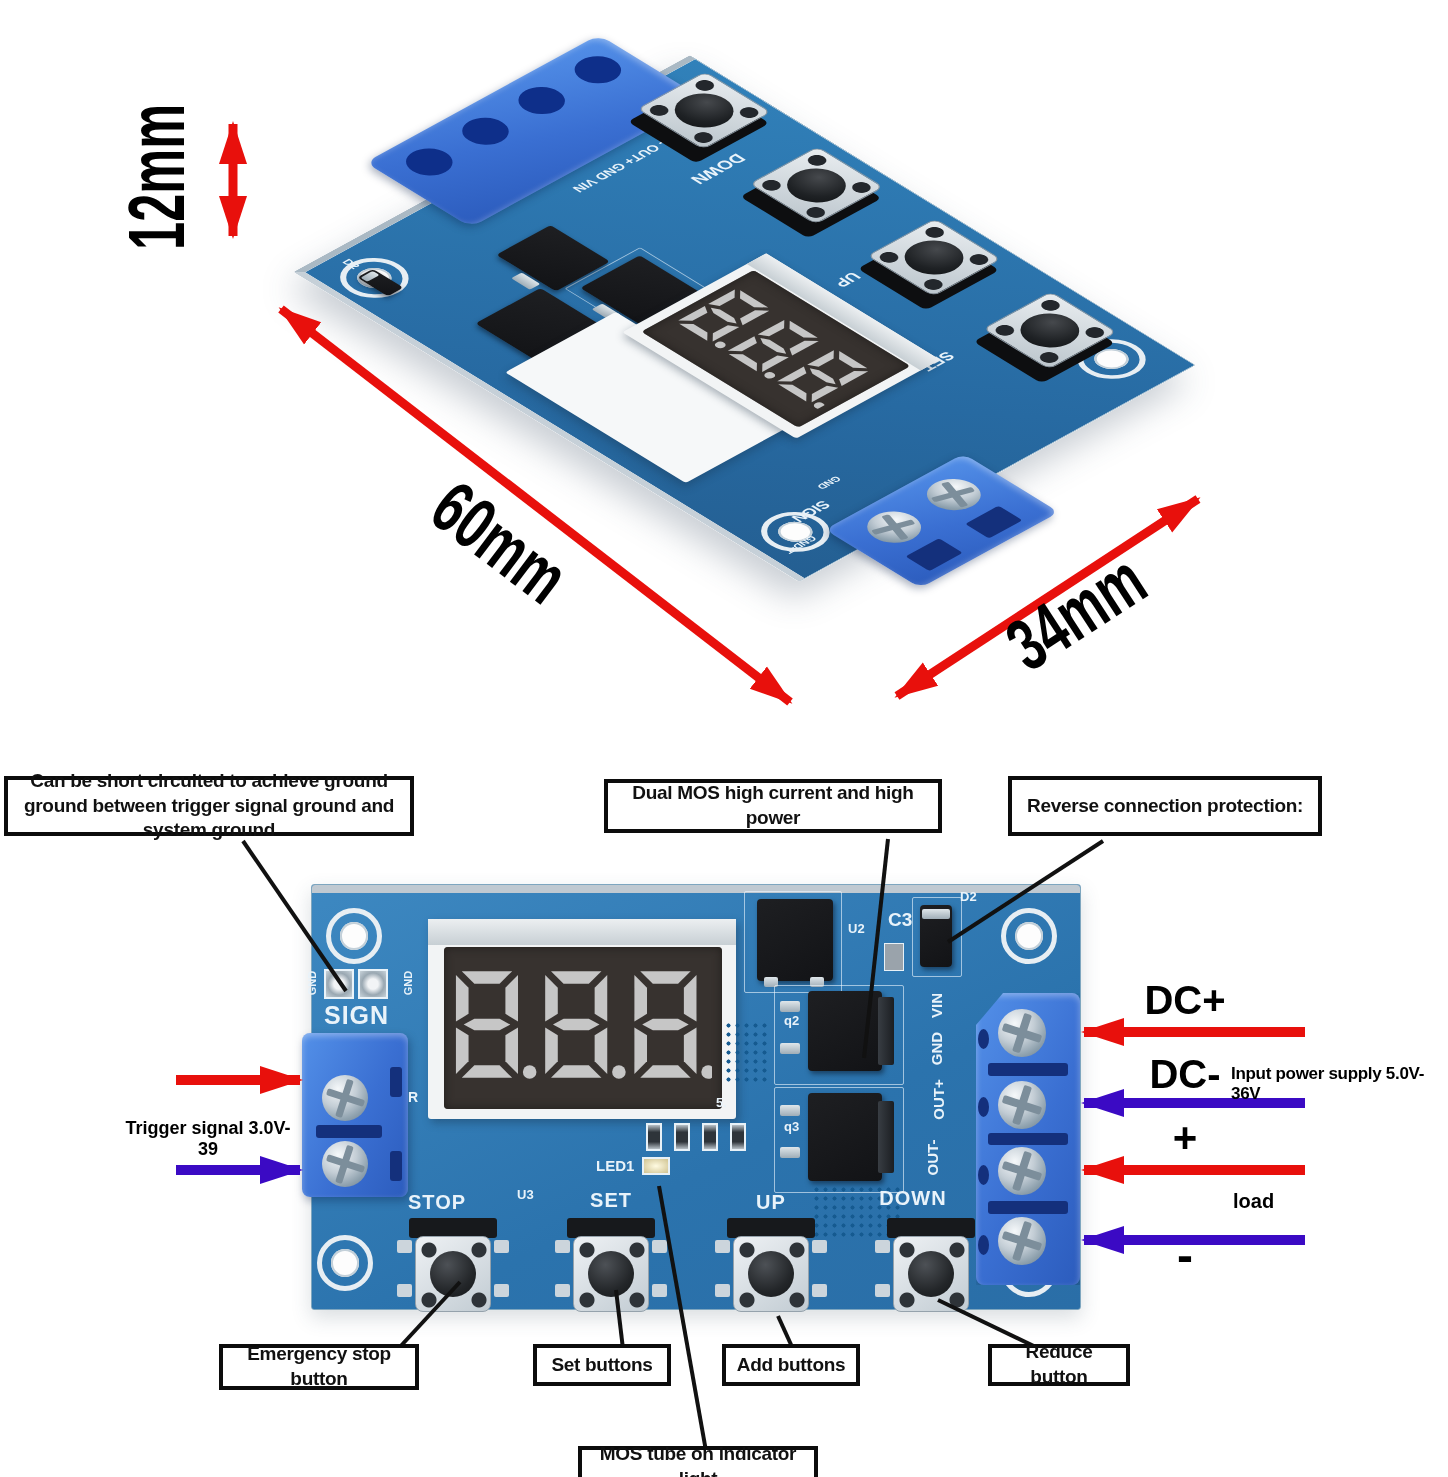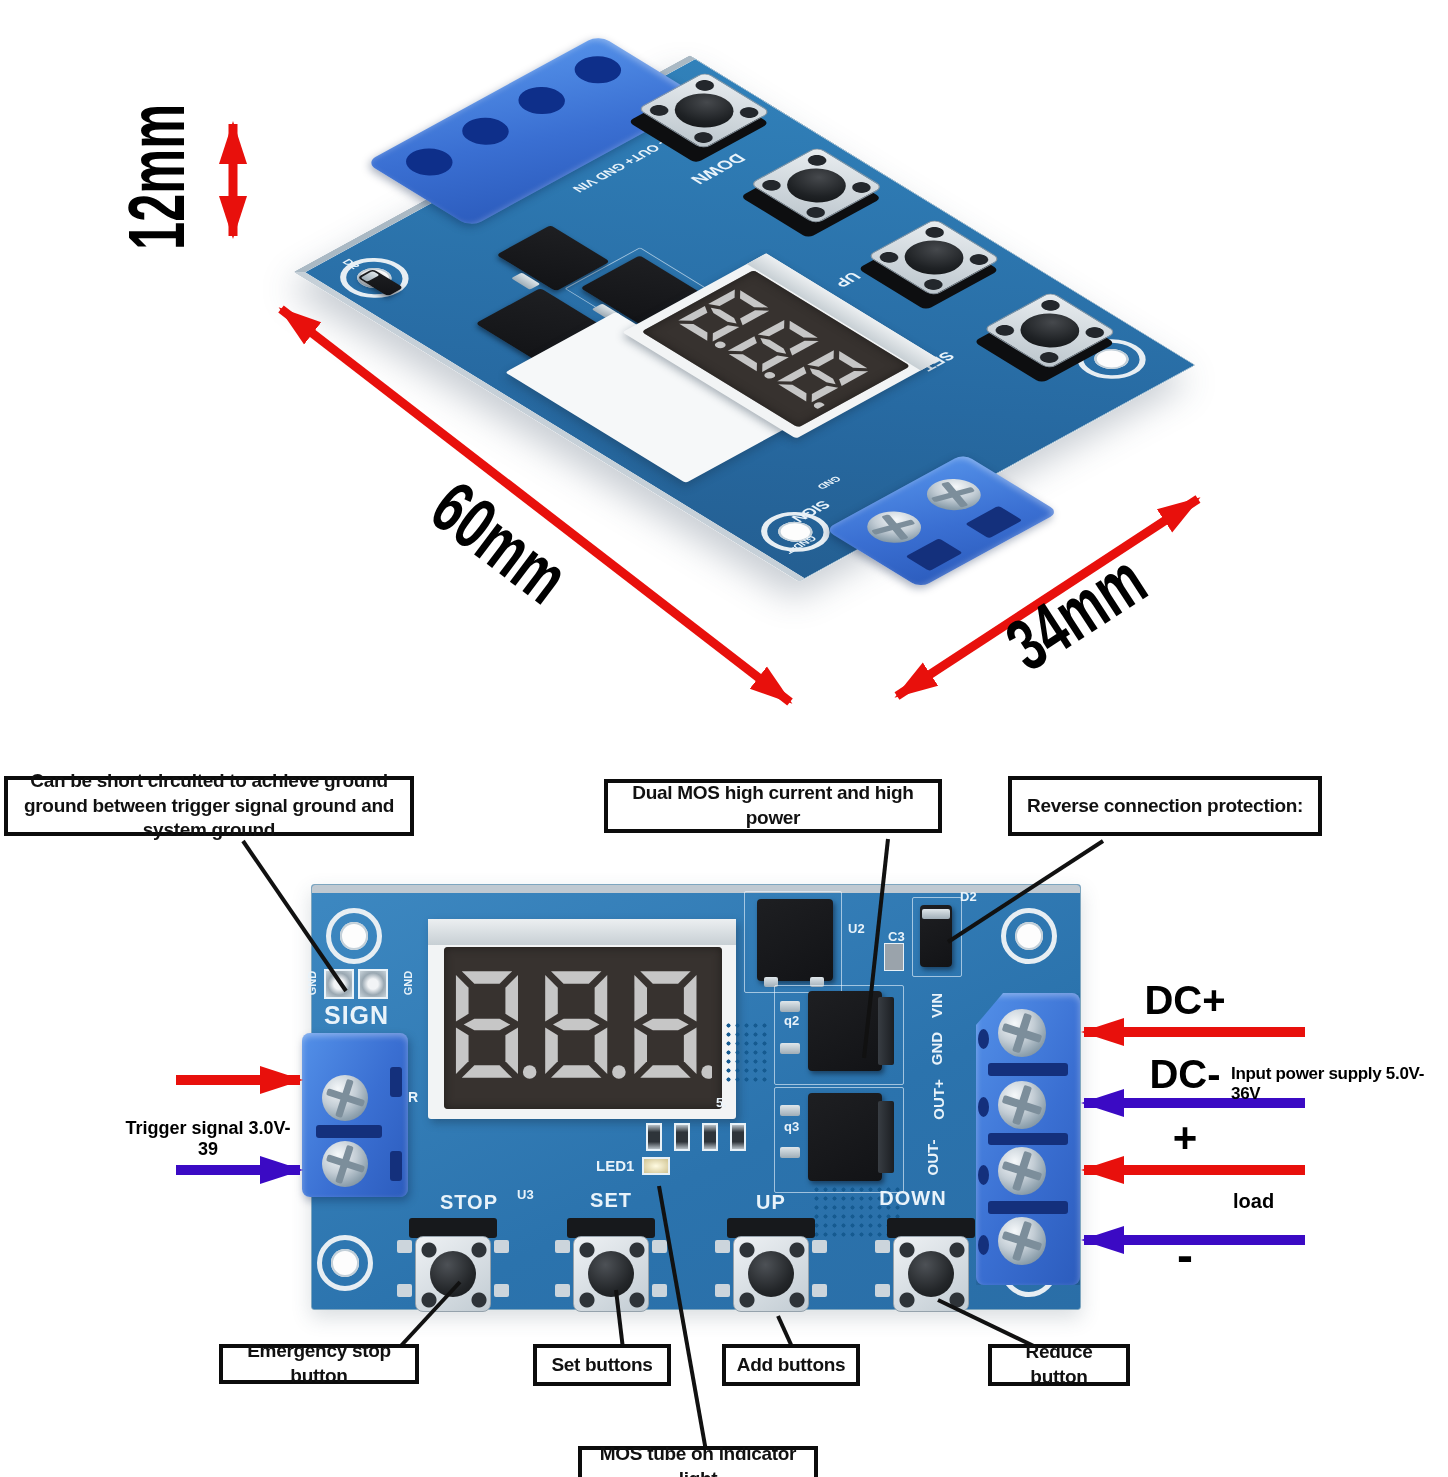--- a/index.html
+++ b/index.html
@@ -265,21 +265,21 @@
   <div class="res" style="left:418px;top:238px"></div>
 
   <div class="sl" style="left:284px;top:272px;font-size:15px">LED1</div>
   <div class="led" style="left:330px;top:272px;width:28px;height:18px"></div>
 
   <div class="sbox" style="left:432px;top:6px;width:96px;height:100px"></div>
   <div class="chip" style="left:445px;top:14px;width:76px;height:82px"></div>
   <div class="lead" style="left:452px;top:92px;width:14px;height:10px"></div>
   <div class="lead" style="left:498px;top:92px;width:14px;height:10px"></div>
   <div class="sl" style="left:536px;top:36px;font-size:13px">U2</div>
-  <div class="sl" style="left:576px;top:44px;font-size:13px">C3</div>
+  <div class="sl" style="left:576px;top:24px;font-size:19px">C3</div>
   <div class="abs" style="left:572px;top:58px;width:18px;height:26px;background:#9aa3ab;border:1px solid #e8f1f7"></div>
   <div class="sbox" style="left:600px;top:12px;width:48px;height:78px"></div>
   <div class="chip" style="left:608px;top:20px;width:32px;height:62px">
     <div class="lead" style="left:2px;top:4px;width:28px;height:10px"></div>
   </div>
   <div class="sl" style="left:648px;top:4px;font-size:13px">D2</div>
 
   <div class="sbox" style="left:462px;top:100px;width:128px;height:98px"></div>
   <div class="lead" style="left:468px;top:116px;width:20px;height:11px"></div>
   <div class="lead" style="left:468px;top:158px;width:20px;height:11px"></div>
@@ -309,21 +309,21 @@
     <div class="screw" style="left:22px;top:224px;width:48px;height:48px"></div>
     <div class="slot" style="left:12px;top:70px;width:80px;height:13px"></div>
     <div class="slot" style="left:12px;top:140px;width:80px;height:12px"></div>
     <div class="slot" style="left:12px;top:208px;width:80px;height:13px"></div>
     <div class="slot" style="left:2px;top:36px;width:11px;height:20px;border-radius:50%"></div>
     <div class="slot" style="left:2px;top:104px;width:11px;height:20px;border-radius:50%"></div>
     <div class="slot" style="left:2px;top:172px;width:11px;height:20px;border-radius:50%"></div>
     <div class="slot" style="left:2px;top:242px;width:11px;height:20px;border-radius:50%"></div>
   </div>
 
-  <div class="sl" style="left:96px;top:306px;width:90px;text-align:right;font-size:20px;letter-spacing:1px">STOP</div>
+  <div class="sl" style="left:96px;top:306px;width:90px;text-align:left;font-size:20px;letter-spacing:1px">STOP</div>
   <div class="sl" style="left:254px;top:304px;width:90px;text-align:center;font-size:20px;letter-spacing:1px">SET</div>
   <div class="sl" style="left:414px;top:306px;width:90px;text-align:center;font-size:20px;letter-spacing:1px">UP</div>
   <div class="sl" style="left:556px;top:302px;width:90px;text-align:center;font-size:20px;letter-spacing:1px">DOWN</div>
 
   <div class="btn" style="left:103px;top:333px">
     <div class="btn-base"></div>
     <div class="bp" style="left:-18px;top:22px"></div>
     <div class="bp" style="left:-18px;top:66px"></div>
     <div class="bp" style="left:79px;top:22px"></div>
     <div class="bp" style="left:79px;top:66px"></div>
@@ -359,21 +359,21 @@
 
 <div class="box" style="left:4px;top:776px;width:410px;height:60px">
   <span>Can be short circuited to achieve ground ground between trigger signal ground and system ground</span>
 </div>
 <div class="box" style="left:604px;top:779px;width:338px;height:54px">
   <span>Dual MOS high current and high power</span>
 </div>
 <div class="box" style="left:1008px;top:776px;width:314px;height:60px;flex-direction:column">
   <span>Reverse connection protection:</span>
 </div>
-<div class="box" style="left:219px;top:1344px;width:200px;height:40px">
+<div class="box" style="left:219px;top:1344px;width:200px;height:46px">
   <span>Emergency stop button</span>
 </div>
 <div class="box" style="left:533px;top:1344px;width:138px;height:42px">
   <span>Set buttons</span>
 </div>
 <div class="box" style="left:722px;top:1344px;width:138px;height:42px">
   <span>Add buttons</span>
 </div>
 <div class="box" style="left:988px;top:1344px;width:142px;height:42px">
   <span>Reduce button</span>

